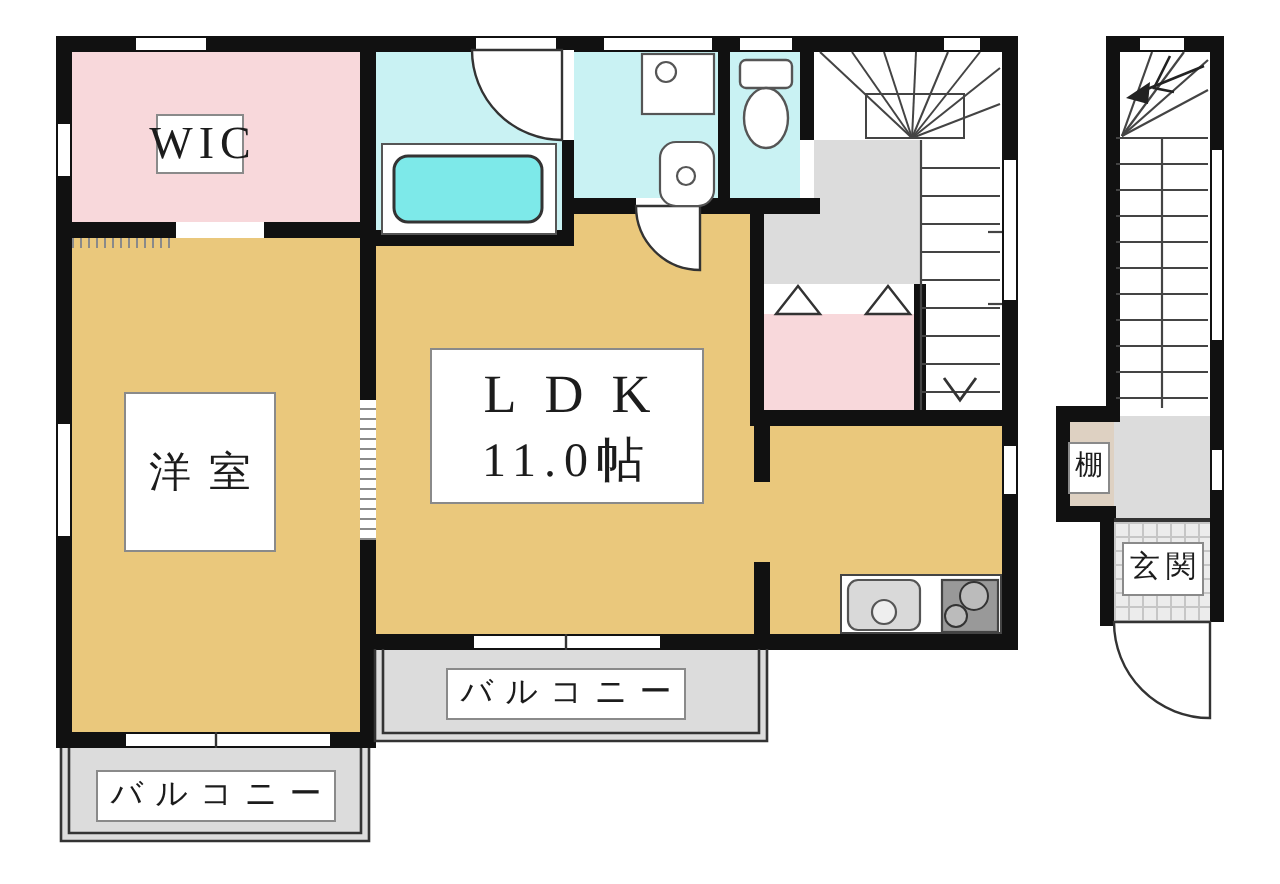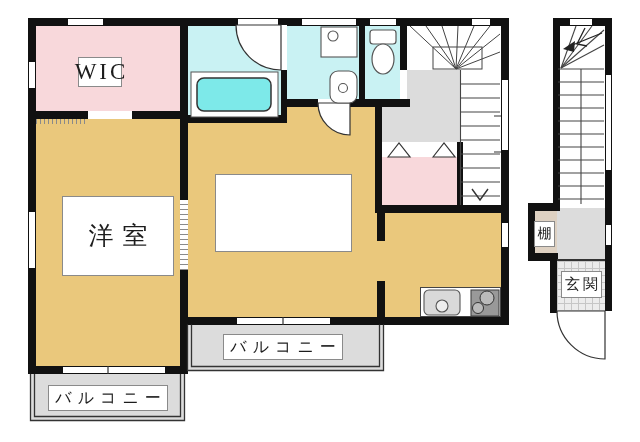--- a/index.html
+++ b/index.html
@@ -199,25 +199,27 @@
     <g stroke="#333" stroke-width="1.2">
       <line x1="283" y1="317" x2="283" y2="325"></line>
       <line x1="108" y1="366" x2="108" y2="374"></line>
     </g>
   </svg>
 
   <div class="lbl" style="left:78px;top:57px;width:44px;height:30px;font-size:23px;letter-spacing:3px;padding-left:3px;">
     <span>WIC</span>
   </div>
 
-  <div class="lbl" style="left:62px;top:196px;width:112px;height:80px;font-size:25px;">
+  <div class="lbl" style="left:62px;top:196px;width:76px;height:80px;font-size:21px;">
     <span style="letter-spacing:9px;padding-left:9px;">洋室</span>
   </div>
 
   <div class="lbl" style="left:215px;top:174px;width:137px;height:78px;font-size:27px;">
+    <span style="letter-spacing:14px;padding-left:14px;">LDK</span>
+    <span style="font-size:24px;letter-spacing:4px;">11.0帖</span>
   </div>
 
 
   <div class="lbl" style="left:223px;top:334px;width:120px;height:26px;font-size:16px;letter-spacing:6px;padding-left:6px;">
     <span>バルコニー</span>
   </div>
 
   <div class="lbl" style="left:48px;top:385px;width:120px;height:26px;font-size:16px;letter-spacing:6px;padding-left:6px;">
     <span>バルコニー</span>
   </div>

